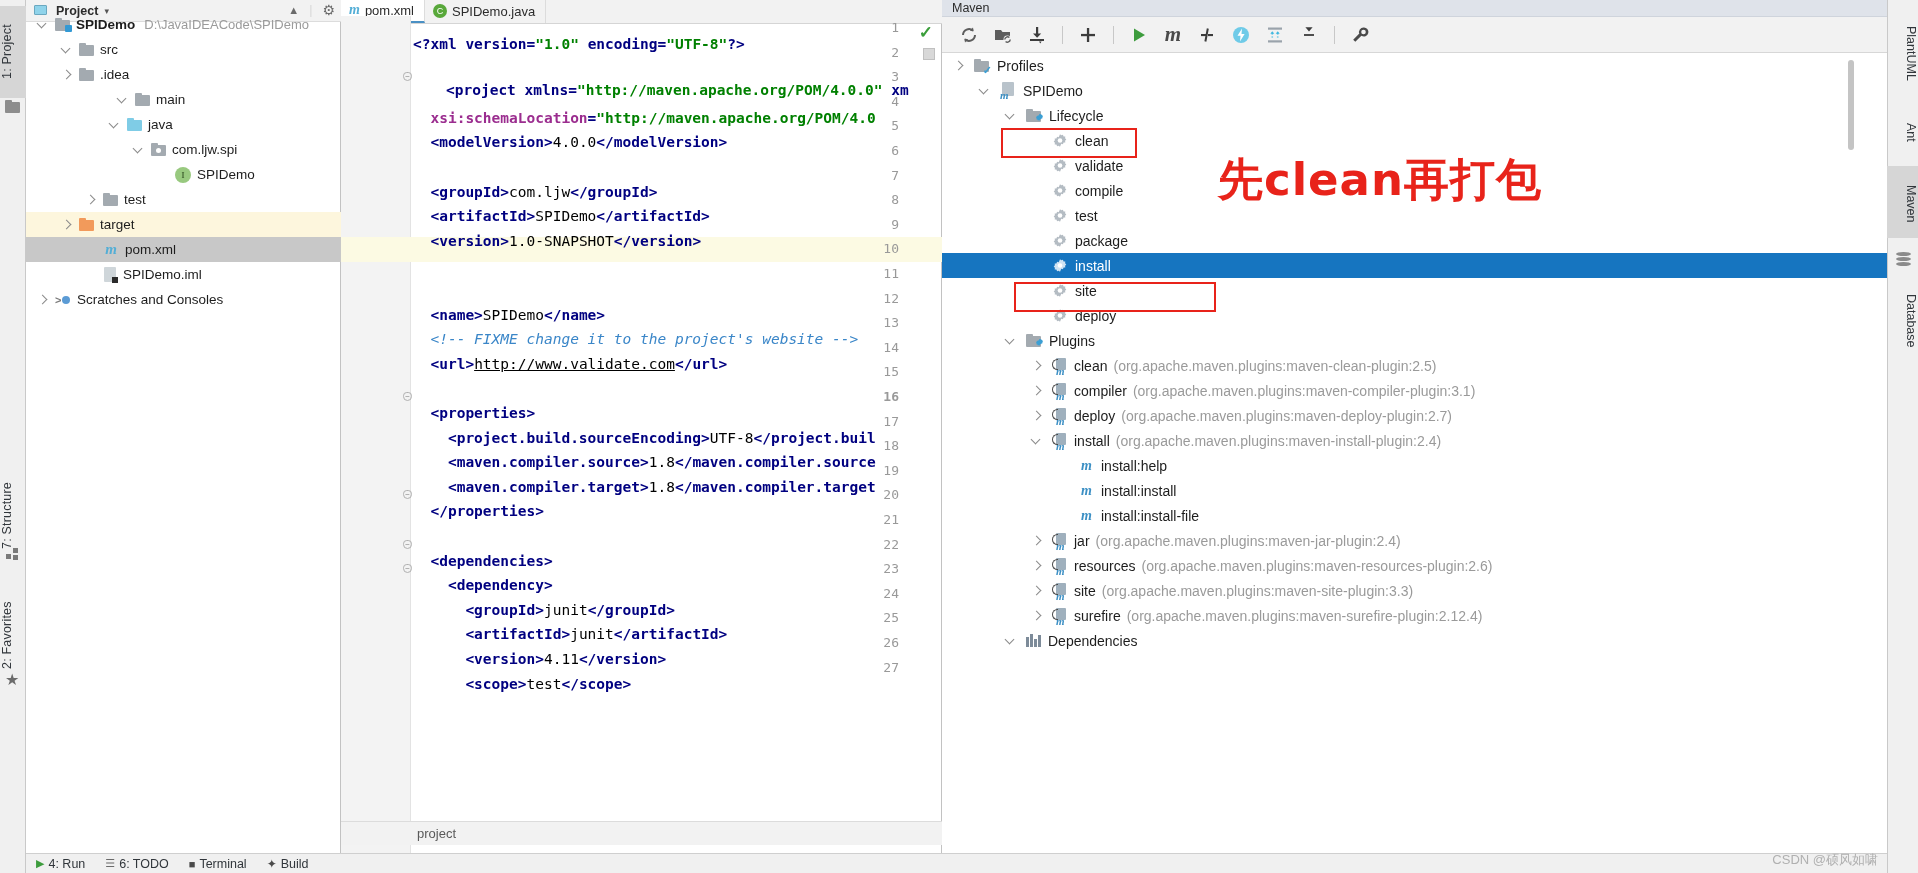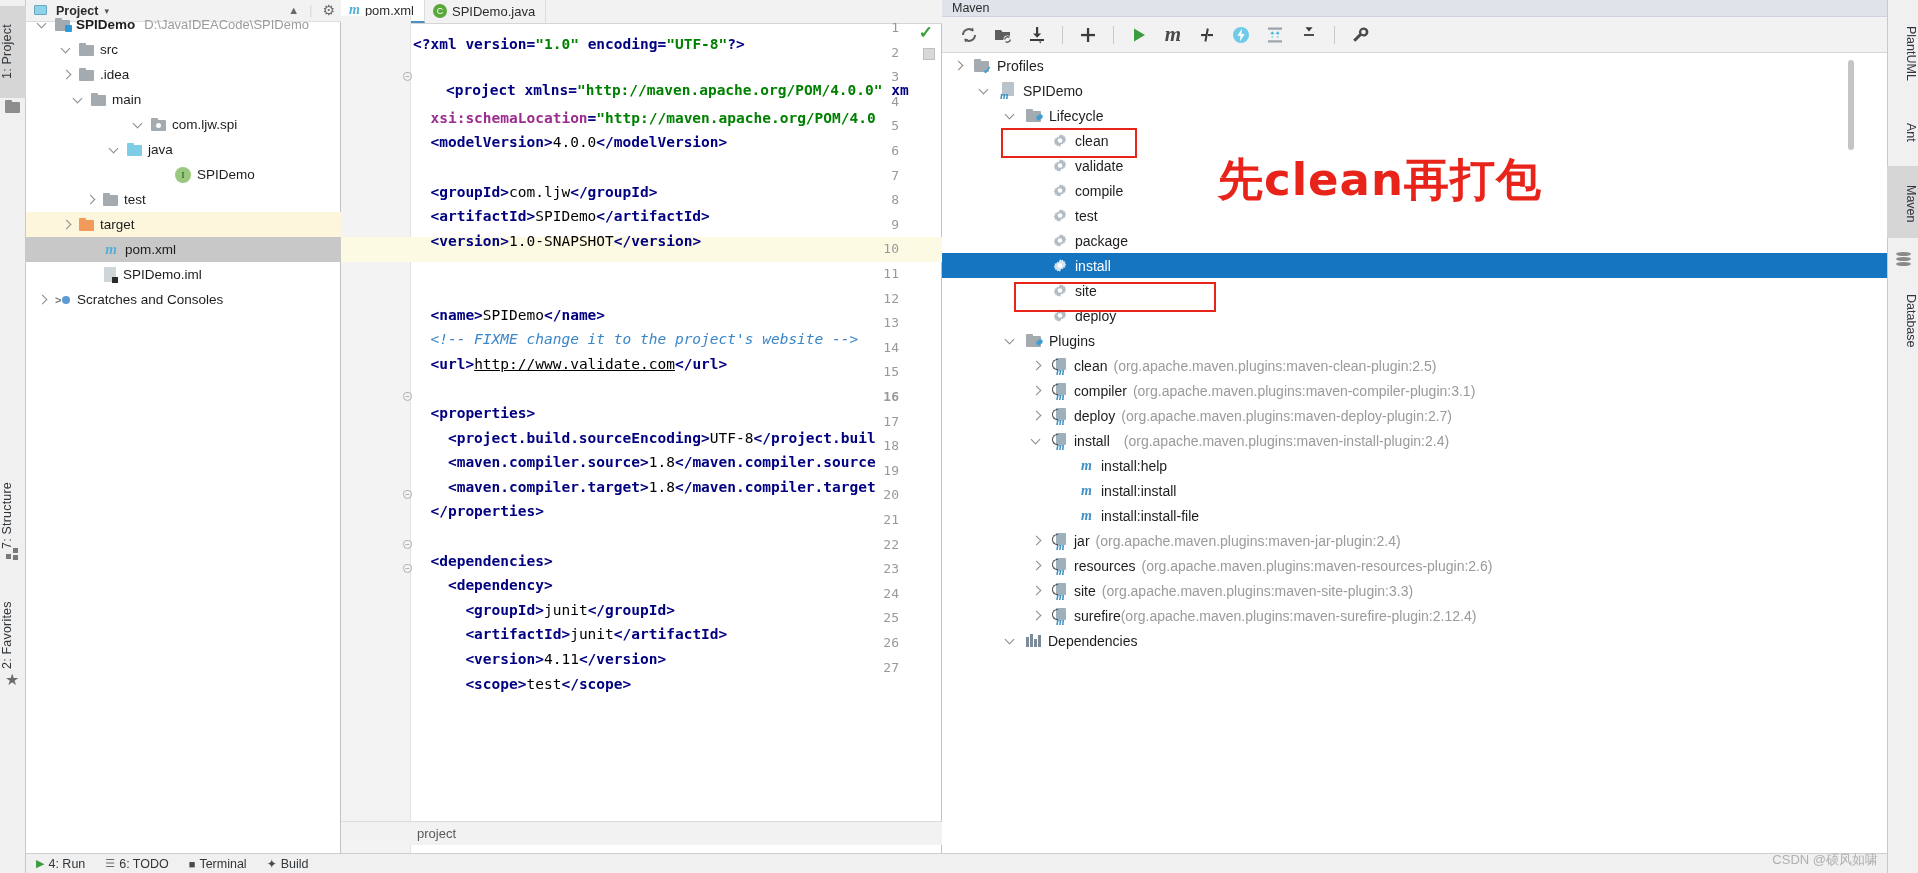--- a/index.html
+++ b/index.html
@@ -470,39 +470,39 @@
           <span style="width: 6px; flex: 0 0 auto;"></span>
           <span class="folder"></span>
           <span>src</span>
         </div>
         <div class="trow" style="padding-left: 34px;">
           <span class="arrow "></span>
           <span style="width: 6px; flex: 0 0 auto;"></span>
           <span class="folder"></span>
           <span>.idea</span>
         </div>
-        <div class="trow" style="padding-left: 46px;">
+        <div class="trow" style="padding-left: 90px;">
           <span class="arrow down"></span>
           <span style="width: 6px; flex: 0 0 auto;"></span>
           <span class="folder"></span>
           <span>main</span>
         </div>
+        <div class="trow" style="padding-left: 82px;">
+          <span class="arrow down"></span>
+          <span style="width: 6px; flex: 0 0 auto;"></span>
+          <span class="folder blue"></span>
+          <span>java</span>
+        </div>
         <div class="trow" style="padding-left: 106px;">
           <span class="arrow down"></span>
           <span style="width: 6px; flex: 0 0 auto;"></span>
           <span class="folder pkg">
             <span class="dot"></span>
           </span>
           <span>com.ljw.spi</span>
-        </div>
-        <div class="trow" style="padding-left: 82px;">
-          <span class="arrow down"></span>
-          <span style="width: 6px; flex: 0 0 auto;"></span>
-          <span class="folder blue"></span>
-          <span>java</span>
         </div>
         <div class="trow" style="padding-left: 130px;">
           <span class="arrow none"></span>
           <span style="width: 6px; flex: 0 0 auto;"></span>
           <span class="iface">I</span>
           <span>SPIDemo</span>
         </div>
         <div class="trow" style="padding-left: 58px;">
           <span class="arrow "></span>
           <span style="width: 6px; flex: 0 0 auto;"></span>
@@ -889,21 +889,21 @@
         </div>
         <div class="mrow" style="padding-left: 88px;">
           <span class="marrow down"></span>
           <span style="width: 8px; flex: 0 0 auto;"></span>
           <span class="plug-icon">
             <span style="position:absolute;left:4px;top:0;width:10px;height:12px;background:#9fb0bd;border-radius:1px"></span>
             <span style="position:absolute;left:0px;top:1px;width:6px;height:11px;border:1.6px solid #4a4a4a;border-right:none;border-radius:6px 0 0 6px"></span>
             <span style="position:absolute;left:4px;bottom:-3px;font-style:italic;font-weight:bold;color:#3b8fc4;font-family:'Liberation Serif',serif;font-size:11px">m</span>
           </span>
           <span>install</span>
-          <span class="coord" style="margin-left: 14px;">(org.apache.maven.plugins:maven-install-plugin:2.4)</span>
+          <span class="coord" style="margin-left: 6px;">(org.apache.maven.plugins:maven-install-plugin:2.4)</span>
         </div>
         <div class="mrow" style="padding-left: 114px;">
           <span class="marrow none"></span>
           <span style="width: 8px; flex: 0 0 auto;"></span>
           <span class="goal-m">m</span>
           <span>install:help</span>
         </div>
         <div class="mrow" style="padding-left: 114px;">
           <span class="marrow none"></span>
           <span style="width: 8px; flex: 0 0 auto;"></span>
@@ -951,21 +951,21 @@
         </div>
         <div class="mrow" style="padding-left: 88px;">
           <span class="marrow "></span>
           <span style="width: 8px; flex: 0 0 auto;"></span>
           <span class="plug-icon">
             <span style="position:absolute;left:4px;top:0;width:10px;height:12px;background:#9fb0bd;border-radius:1px"></span>
             <span style="position:absolute;left:0px;top:1px;width:6px;height:11px;border:1.6px solid #4a4a4a;border-right:none;border-radius:6px 0 0 6px"></span>
             <span style="position:absolute;left:4px;bottom:-3px;font-style:italic;font-weight:bold;color:#3b8fc4;font-family:'Liberation Serif',serif;font-size:11px">m</span>
           </span>
           <span>surefire</span>
-          <span class="coord" style="">(org.apache.maven.plugins:maven-surefire-plugin:2.12.4)</span>
+          <span class="coord" style="margin-left: 6px;">(org.apache.maven.plugins:maven-surefire-plugin:2.12.4)</span>
         </div>
         <div class="mrow" style="padding-left: 62px;">
           <span class="marrow down"></span>
           <span style="width: 8px; flex: 0 0 auto;"></span>
           <span class="deps-icon">
             <i style="height:10px"></i>
             <i style="height:13px"></i>
             <i style="height:8px"></i>
             <i style="height:12px"></i>
           </span>

